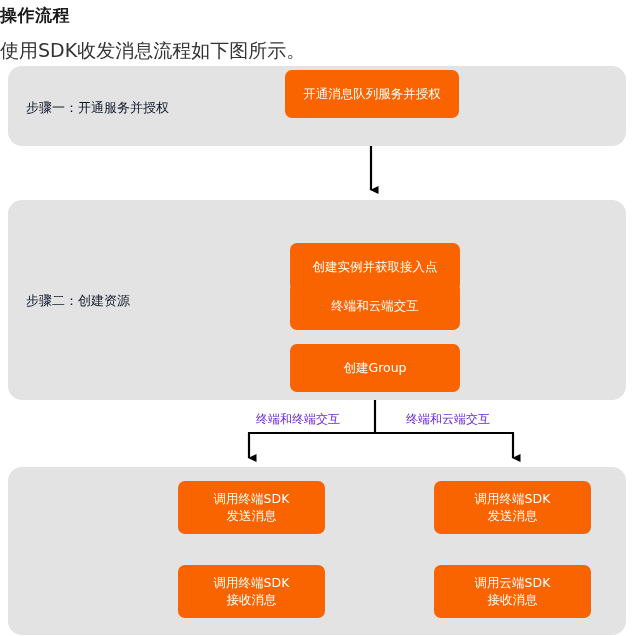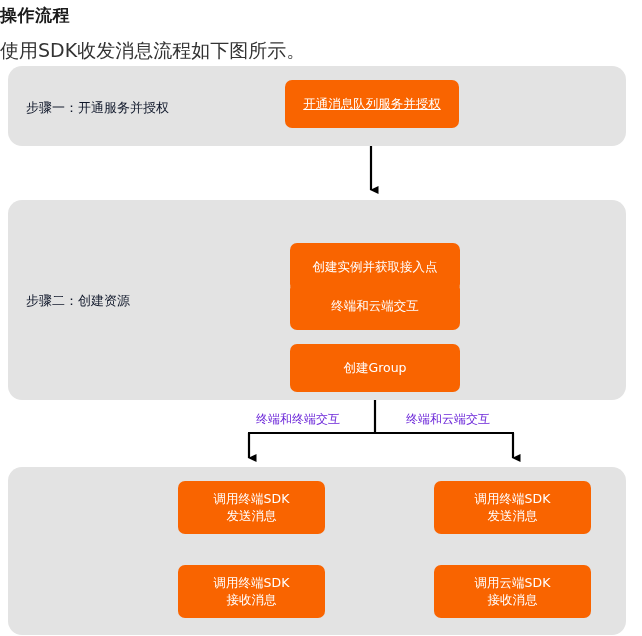--- a/index.html
+++ b/index.html
@@ -70,21 +70,21 @@
     display: flex;
     align-items: center;
     justify-content: center;
     text-align: center;
     line-height: 1.35;
     box-sizing: border-box;
   }
   .obox span { display: block; }
 
   
-  #box-s1 { left: 277px; top: 14px; width: 174px; height: 48px; text-decoration: underline; }
+  #box-s1 { left: 277px; top: 4px; width: 174px; height: 48px; }
 
   
   #box-s2-1 { left: 282px; top: 19px;  width: 170px; height: 48px; margin-top: 24px; }
   #box-s2-2 { left: 282px; top: 82px;  width: 170px; height: 48px; }
   #box-s2-3 { left: 282px; top: 144px; width: 170px; height: 48px; }
 
   
   #box-s3-1 { left: 170px; top: 14px; width: 147px; height: 53px; }
   #box-s3-2 { left: 170px; top: 98px; width: 147px; height: 53px; }
   #box-s3-3 { left: 426px; top: 14px; width: 157px; height: 53px; }

